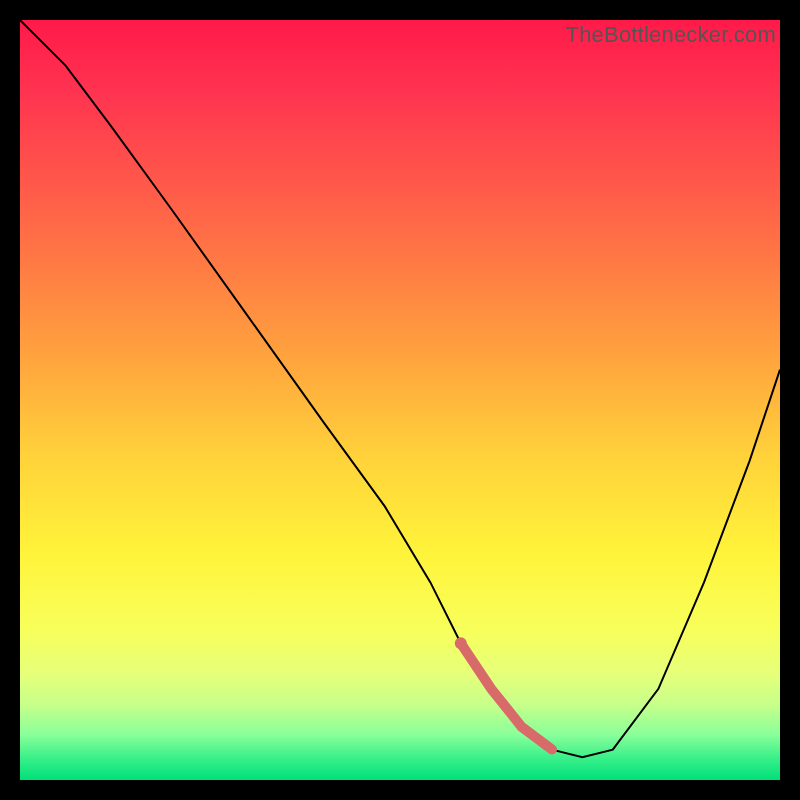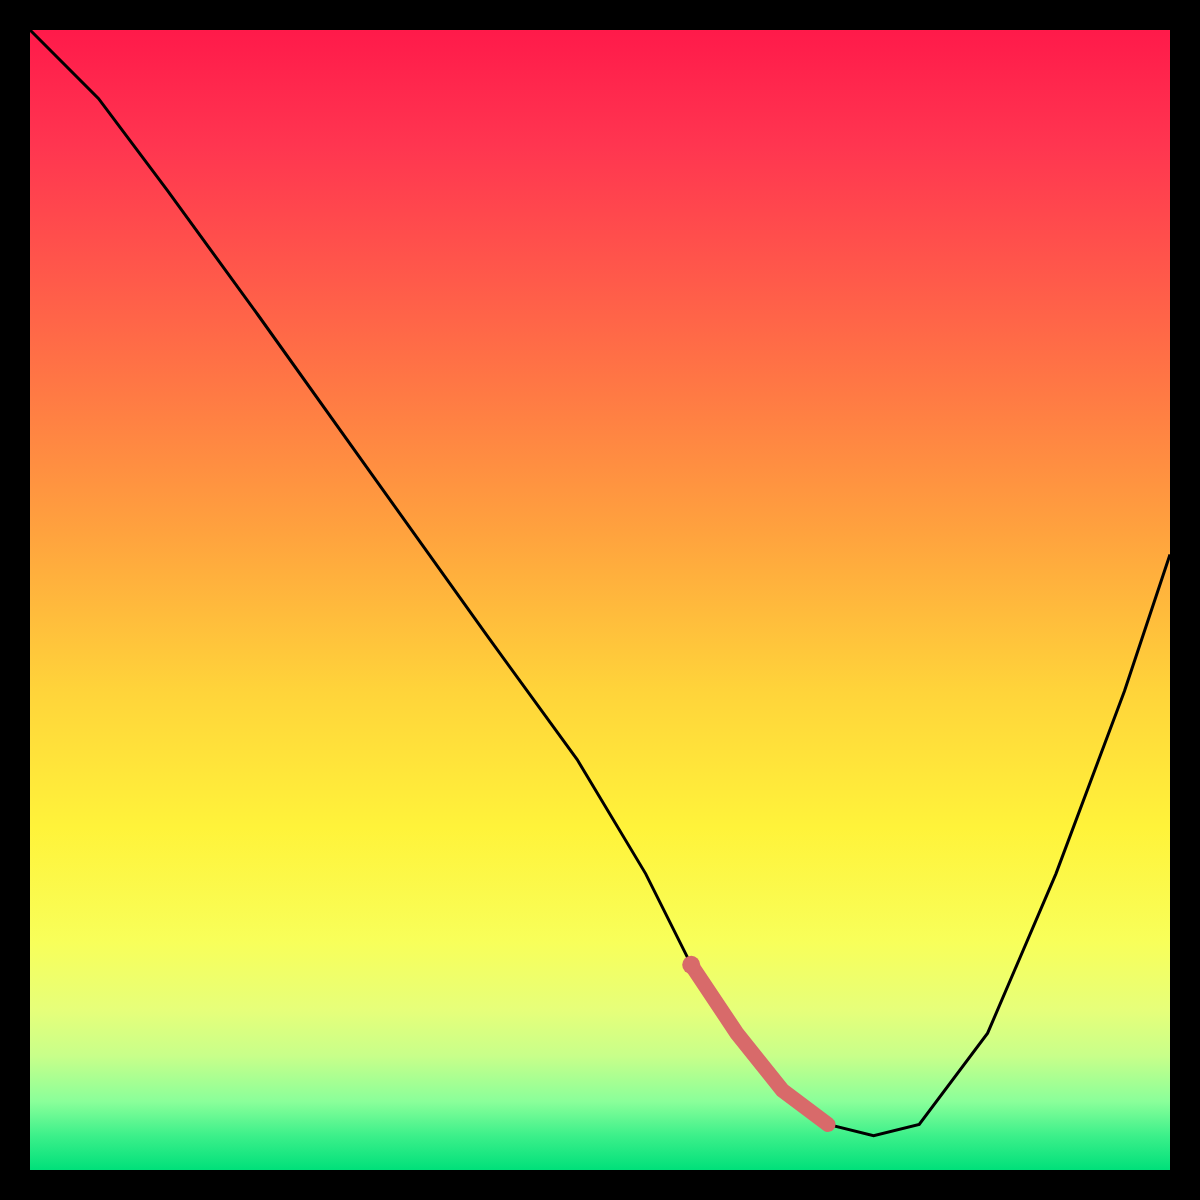--- a/index.html
+++ b/index.html
@@ -57,19 +57,20 @@
     stroke: #d86a6a;
     stroke-width: 10;
     stroke-linecap: round;
   }
 </style>
 </head>
 <body>
 
 <div class="frame">
   <div class="plot">
+    <div class="watermark">TheBottlenecker.com</div>
     <svg class="overlay" viewBox="0 0 760 760" preserveAspectRatio="none">
       <path id="curve-path" class="curve" d="M 0 0 L 45.6 45.60000000000002 L 91.2 106.39999999999998 L 152 190 L 228 296.40000000000003 L 304 402.8 L 364.8 486.40000000000003 L 410.40000000000003 562.4 L 440.79999999999995 623.2 L 471.2 668.8 L 501.6 706.8 L 532 729.6 L 562.4 737.2 L 592.8000000000001 729.6 L 638.4 668.8 L 684 562.4 L 729.6 440.8 L 760 349.59999999999997"></path>
       <path id="highlight-path" class="highlight" d="M 440.79999999999995 623.2 L 471.2 668.8 L 501.6 706.8 L 532 729.6"></path>
       <circle id="highlight-dot" r="6" fill="#d86a6a" cx="440.79999999999995" cy="623.2"></circle>
     </svg>
   </div>
 </div>
 
 </body></html>

